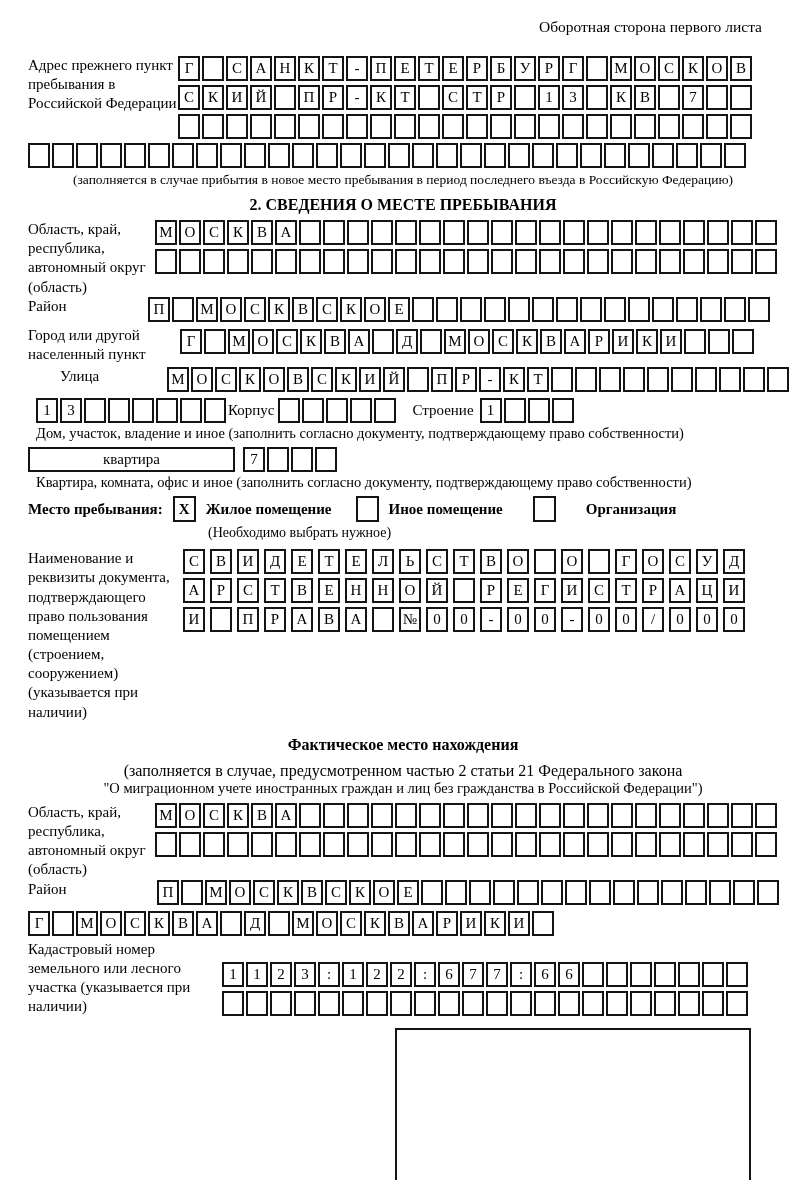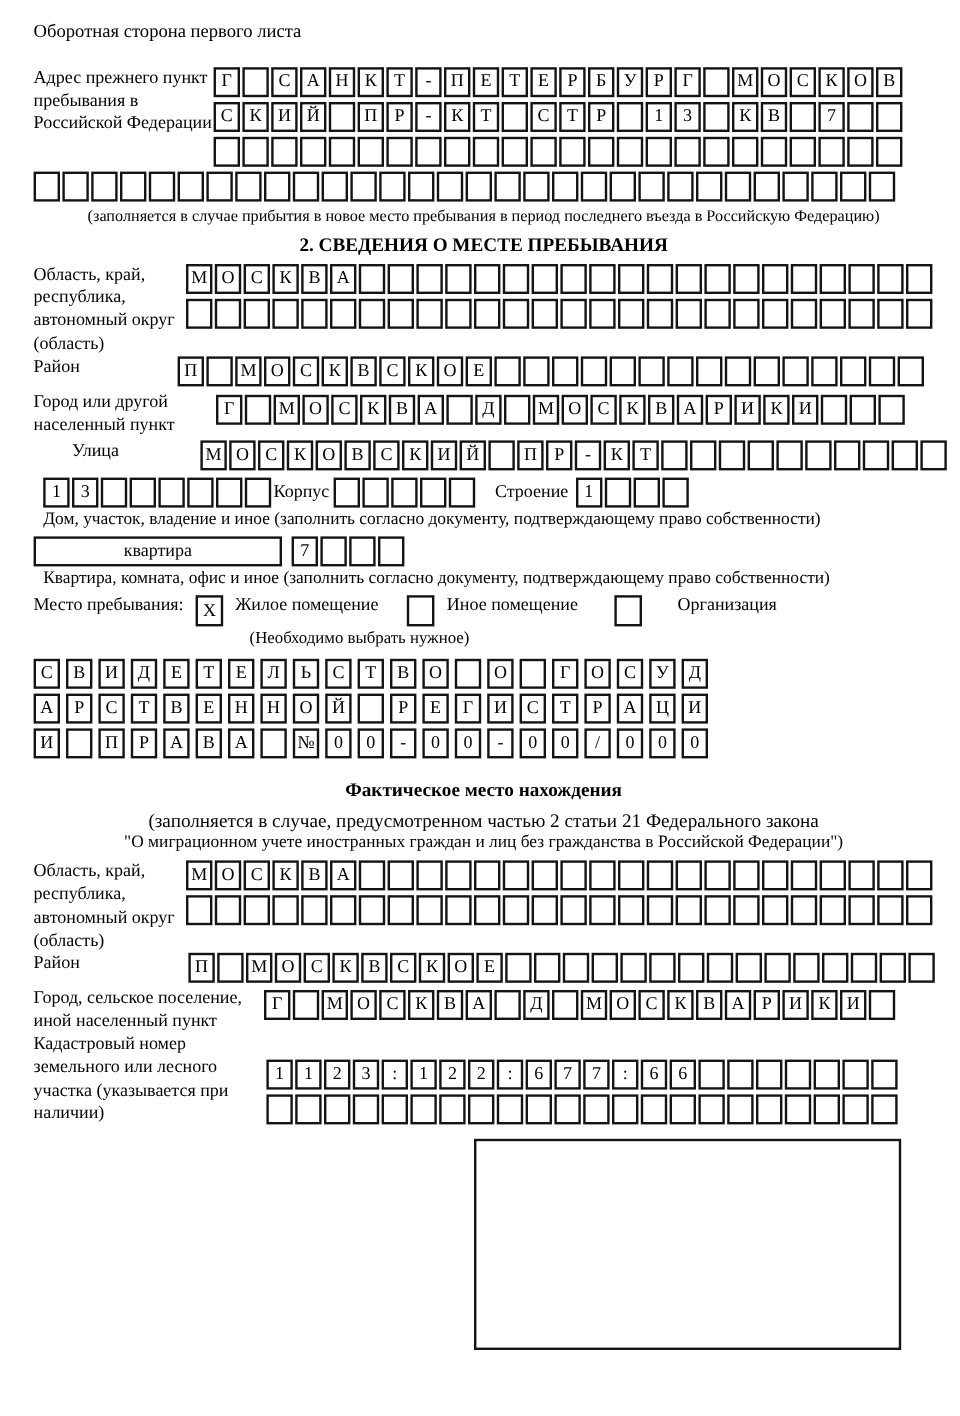--- a/index.html
+++ b/index.html
@@ -4,21 +4,21 @@
 <style>
   html,body{margin:0;padding:0;background:#fff;}
   body{
     width:800px;height:1180px;
     box-sizing:border-box;
     padding:18px 22px 0 28px;
     font-family:"Liberation Serif", serif;
     color:#000;
     overflow:hidden;
   }
-  .corner{ font-size:15.5px; padding-right:16px; }
+  .corner{ text-align:right; font-size:15.5px; padding-right:16px; }
 
   .frow{ display:flex; align-items:flex-start; }
   .flabel{ font-size:15px; line-height:1.28; flex:0 0 auto; }
 
   .boxrow{ display:flex; flex-wrap:nowrap; margin-bottom:4px; }
   .box{
     flex:0 0 auto;
     width:18px; height:21px;
     border:2px solid #141414;
     margin-right:2px;
@@ -52,21 +52,21 @@
   .lw-doc{ width:155px; }
   .lw-region2{ width:127px; }
   .lw-district2{ width:129px; }
   .lw-city2{ width:192px; }
   .lw-cad{ width:194px; }
 
   .houses{ display:flex; align-items:center; margin-top:2px; }
   .houses .gap{ width:8px; }
   .leftcap{ font-size:14.5px; margin:2px 0 5px 8px; }
 
-  .stay{ display:flex; margin-top:4px; font-size:15px; }
+  .stay{ display:flex; align-items:center; margin-top:4px; font-size:15px;font-weight:bold; }
   .cbox{
     width:19px; height:22px; border:2px solid #141414;
     display:flex; align-items:center; justify-content:center;
     font-size:15px; margin:0 10px; flex:0 0 auto;
   }
   .hint{ font-size:14px; margin:3px 0 8px 180px; }
 
   .stamp-wrap{ margin-left:367px; margin-top:8px; }
   .stamp{ width:352px; height:172px; border:2px solid #141414; }
 </style>
@@ -397,20 +397,21 @@
   <span class="cbox">X</span>
   <span>Жилое помещение</span>
   <span class="cbox" style="margin-left:24px;"></span>
   <span>Иное помещение</span>
   <span class="cbox" style="margin-left:30px;"></span>
   <span style="margin-left:20px;">Организация</span>
 </div>
 <div class="hint">(Необходимо выбрать нужное)</div>
 
 <div class="frow">
+  <div class="flabel lw-doc">Наименование и реквизиты документа, подтверждающего право пользования помещением (строением, сооружением) (указывается при наличии)</div>
   <div>
     <div class="boxrow wide">
         <span class="box">С</span>
         <span class="box">В</span>
         <span class="box">И</span>
         <span class="box">Д</span>
         <span class="box">Е</span>
         <span class="box">Т</span>
         <span class="box">Е</span>
         <span class="box">Л</span>
@@ -569,21 +570,20 @@
       <span class="box"></span>
       <span class="box"></span>
       <span class="box"></span>
       <span class="box"></span>
       <span class="box"></span>
       <span class="box"></span>
     </div>
 </div>
 
 <div class="frow">
-  <div class="flabel lw-city2">Город, сельское поселение, иной населенный пункт</div>
   <div class="boxrow" style="margin-top:2px;">
       <span class="box">Г</span>
       <span class="box"></span>
       <span class="box">М</span>
       <span class="box">О</span>
       <span class="box">С</span>
       <span class="box">К</span>
       <span class="box">В</span>
       <span class="box">А</span>
       <span class="box"></span>

